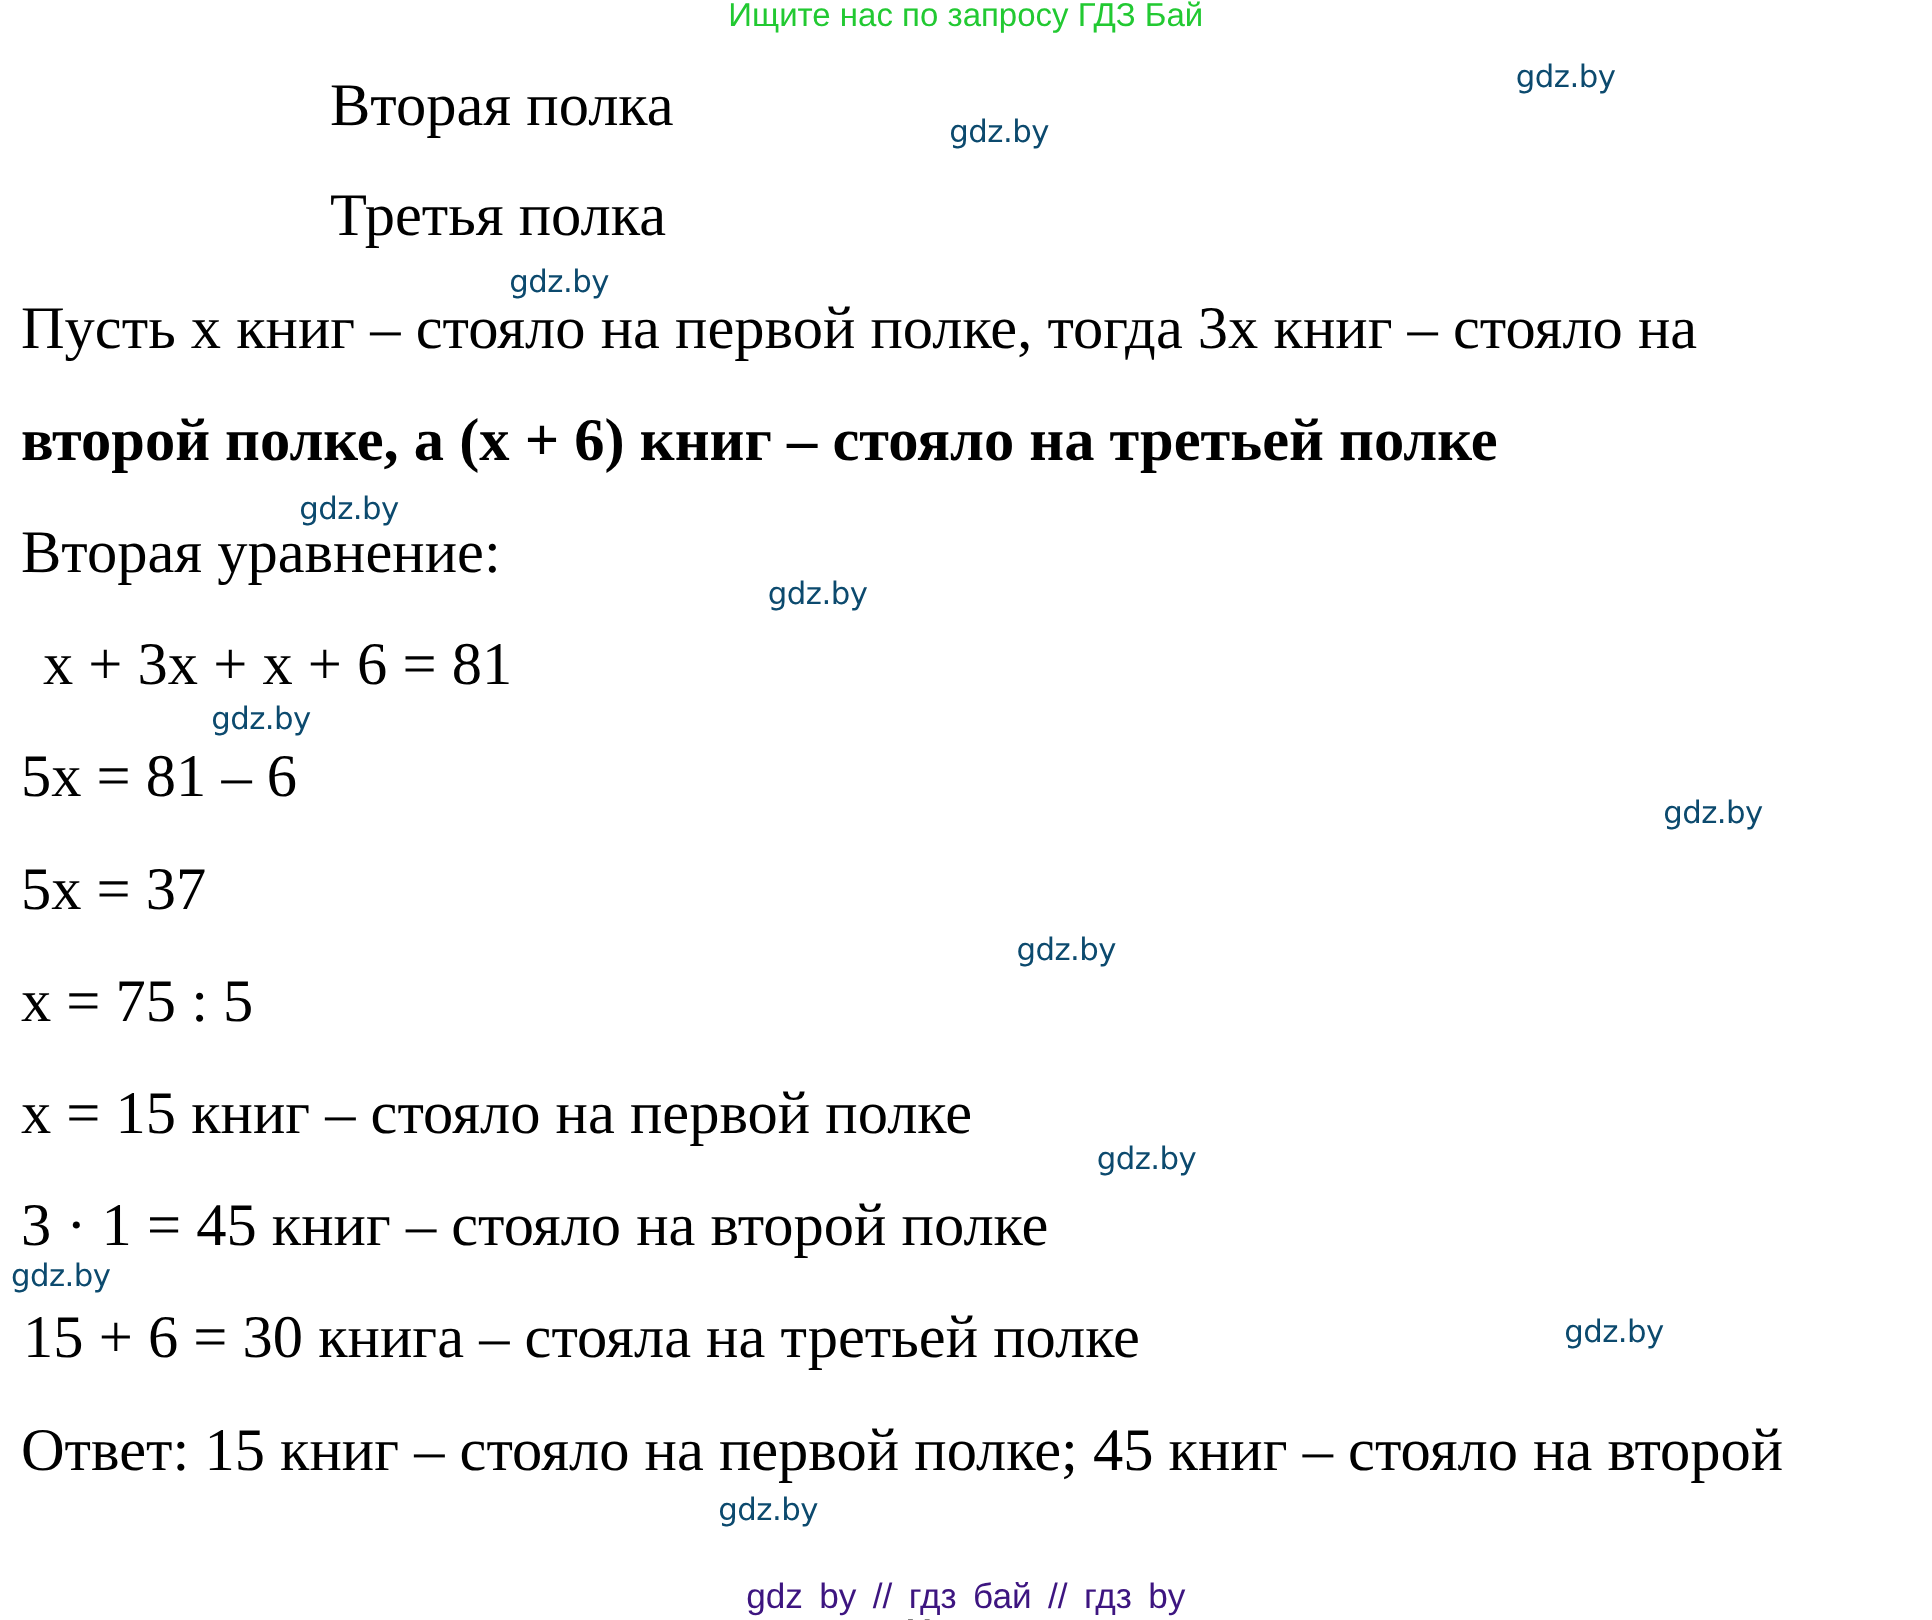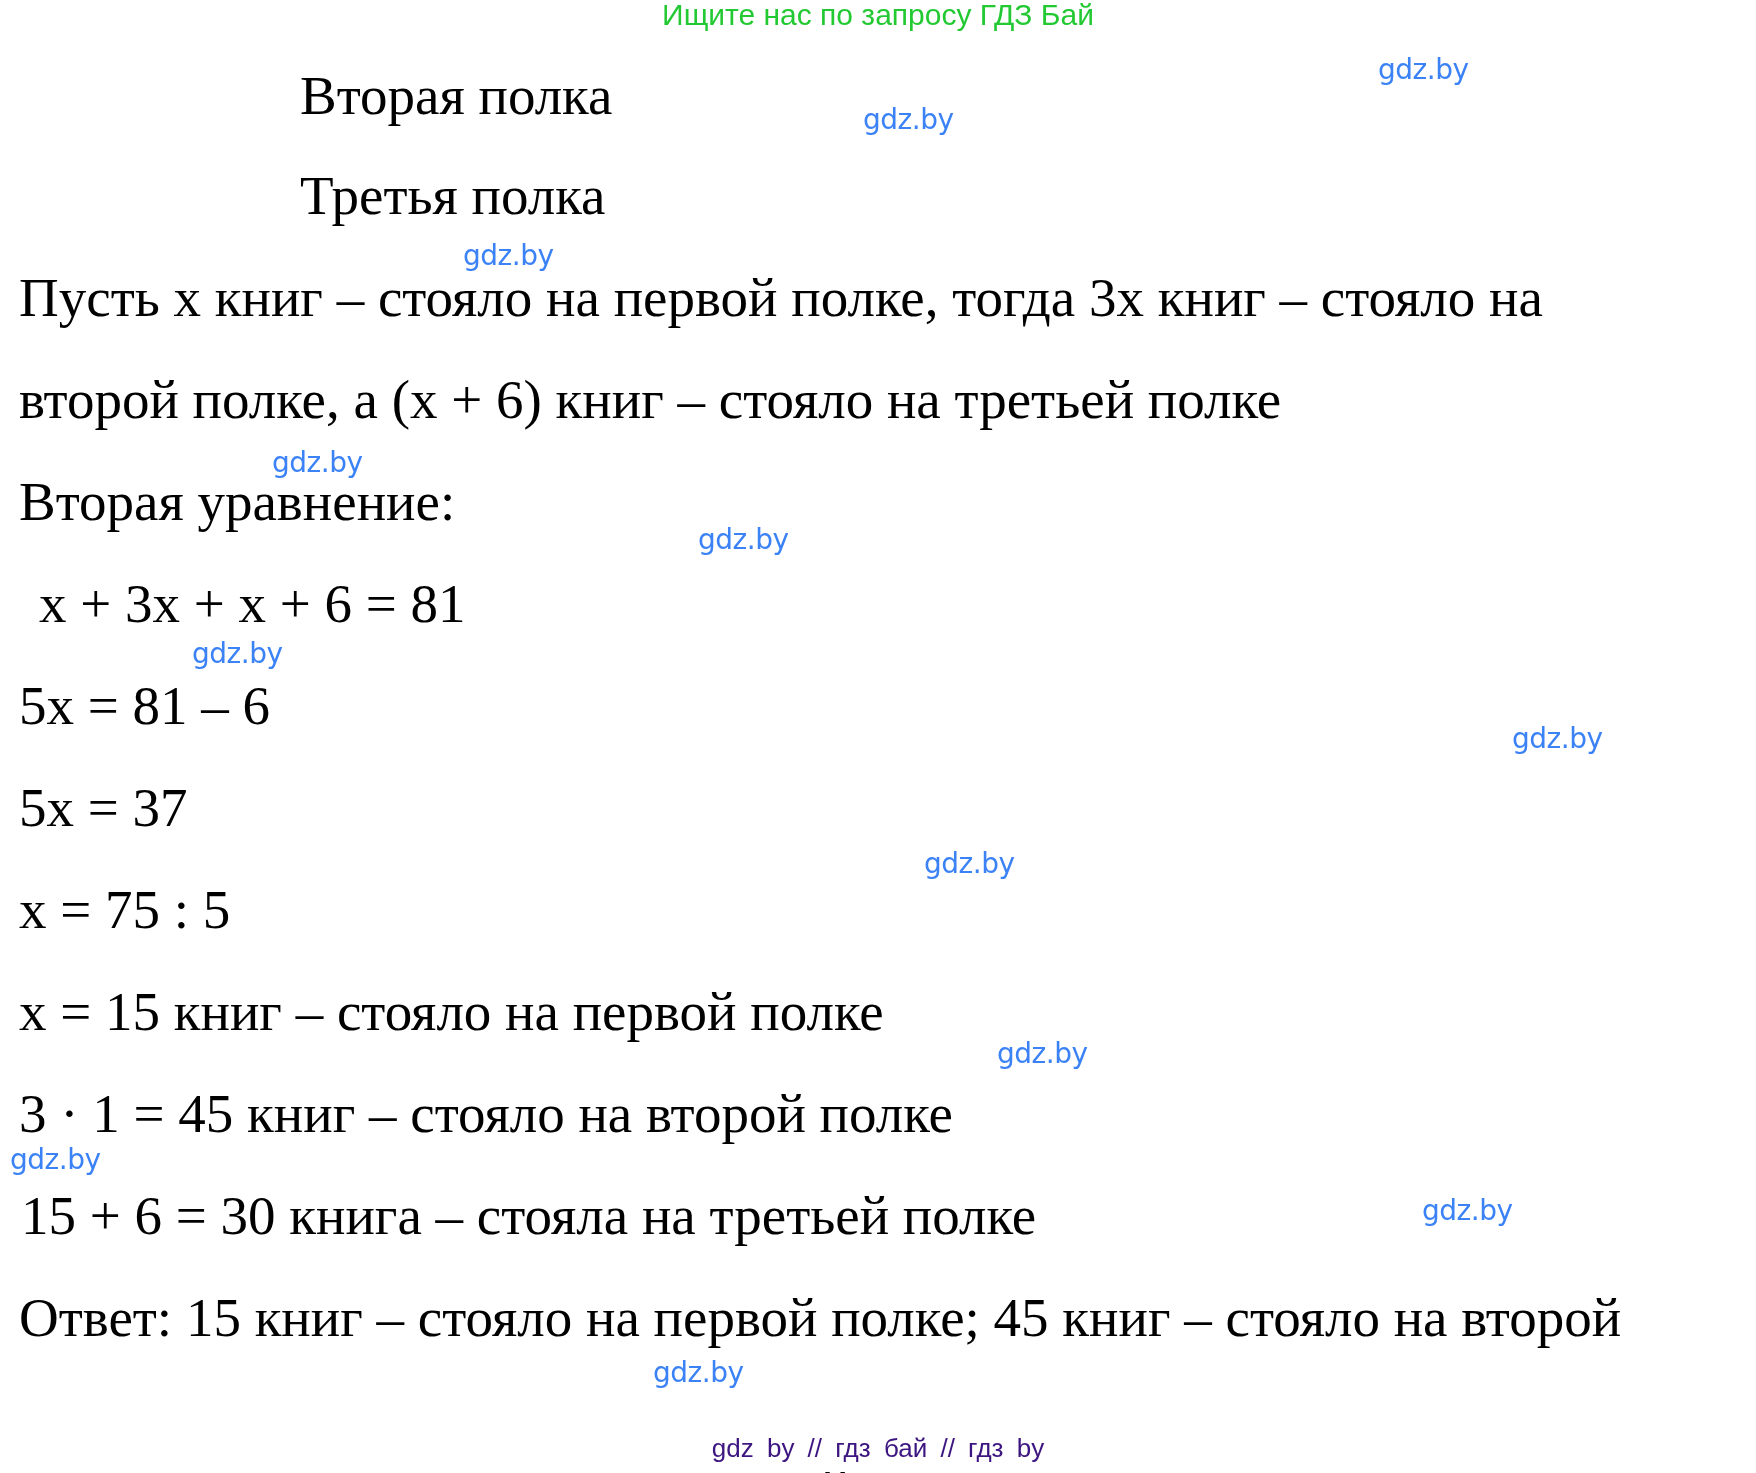--- a/index.html
+++ b/index.html
@@ -1,32 +1,32 @@
 <!DOCTYPE html>
 <html><head>
 <meta charset="utf-8">
 <style>
   html,body{margin:0;padding:0;background:#fff;}
   body{width:1756px;height:1473px;position:relative;overflow:hidden;}
   .abs{position:absolute;white-space:nowrap;}
   .hdr{font-family:"Liberation Sans",sans-serif;font-size:30px;color:#22c932;left:0;width:1756px;text-align:center;top:-2px;}
   .serif{font-family:"Liberation Serif",serif;font-size:55px;color:#000;line-height:1;}
-  .wm{font-family:"DejaVu Sans",sans-serif;font-size:28px;color:#3b82f6;line-height:1;letter-spacing:-0.5px;}
-  .ftr{font-family:"Liberation Sans",sans-serif;font-size:26px;color:#3d1580;left:0;width:1756px;text-align:center;top:1433px;word-spacing:6px;}
+  .wm{font-family:"DejaVu Sans",sans-serif;font-size:28px;color:#0c4a6e;line-height:1;letter-spacing:-0.5px;}
+  .ftr{font-family:"Liberation Sans",sans-serif;font-size:32px;color:#3d1580;left:0;width:1756px;text-align:center;top:1433px;word-spacing:6px;}
 </style>
 </head>
 <body>
 
 <div class="abs hdr">Ищите нас по запросу ГДЗ Бай</div>
 
 <div class="abs serif" style="left:300px;top:68px;text-align:center;">Вторая полка</div>
 <div class="abs serif" style="left:300px;top:168px;">Третья полка</div>
 
 <div class="abs serif" style="left:19px;top:270px;">Пусть x книг – стояло на первой полке, тогда 3x книг – стояло на</div>
-<div class="abs serif" style="left:19px;top:372px;">второй полке, а (x + 6) книг – стояло на третьей полке</div>
+<div class="abs serif" style="left:19px;top:372px;font-weight:bold;">второй полке, а (x + 6) книг – стояло на третьей полке</div>
 <div class="abs serif" style="left:19px;top:474px;">Вторая уравнение:</div>
 
 <div class="abs serif" style="left:19px;top:576px;margin-left:20px;">x + 3x + x + 6 = 81</div>
 <div class="abs serif" style="left:19px;top:678px;">5x = 81 – 6</div>
 <div class="abs serif" style="left:19px;top:780px;">5x = 37</div>
 <div class="abs serif" style="left:19px;top:882px;">x = 75 : 5</div>
 <div class="abs serif" style="left:19px;top:984px;">x = 15 книг – стояло на первой полке</div>
 <div class="abs serif" style="left:19px;top:1086px;">3 · 1 = 45 книг – стояло на второй полке</div>
 <div class="abs serif" style="left:21px;top:1188px;">15 + 6 = 30 книга – стояла на третьей полке</div>
 

